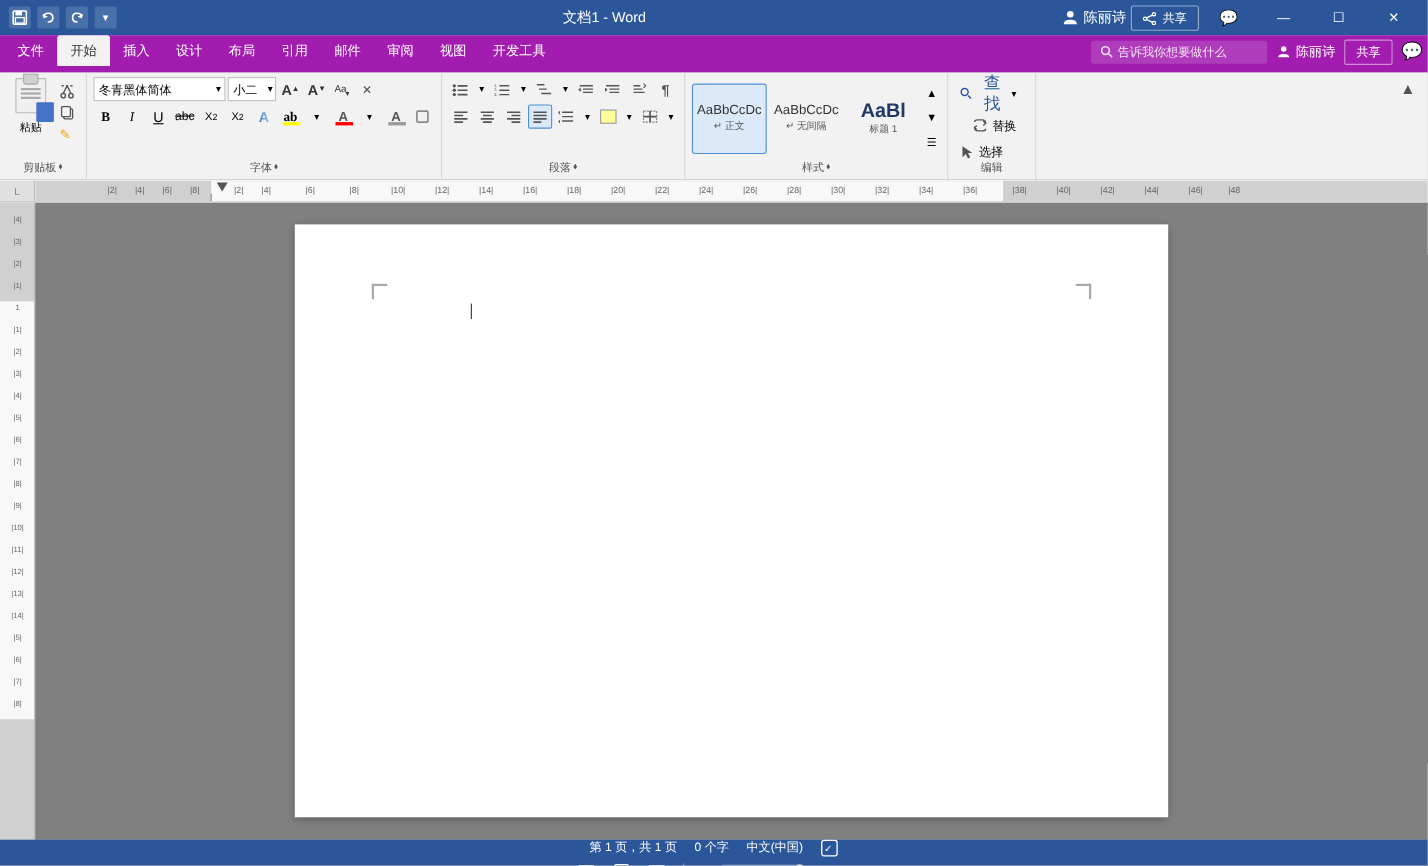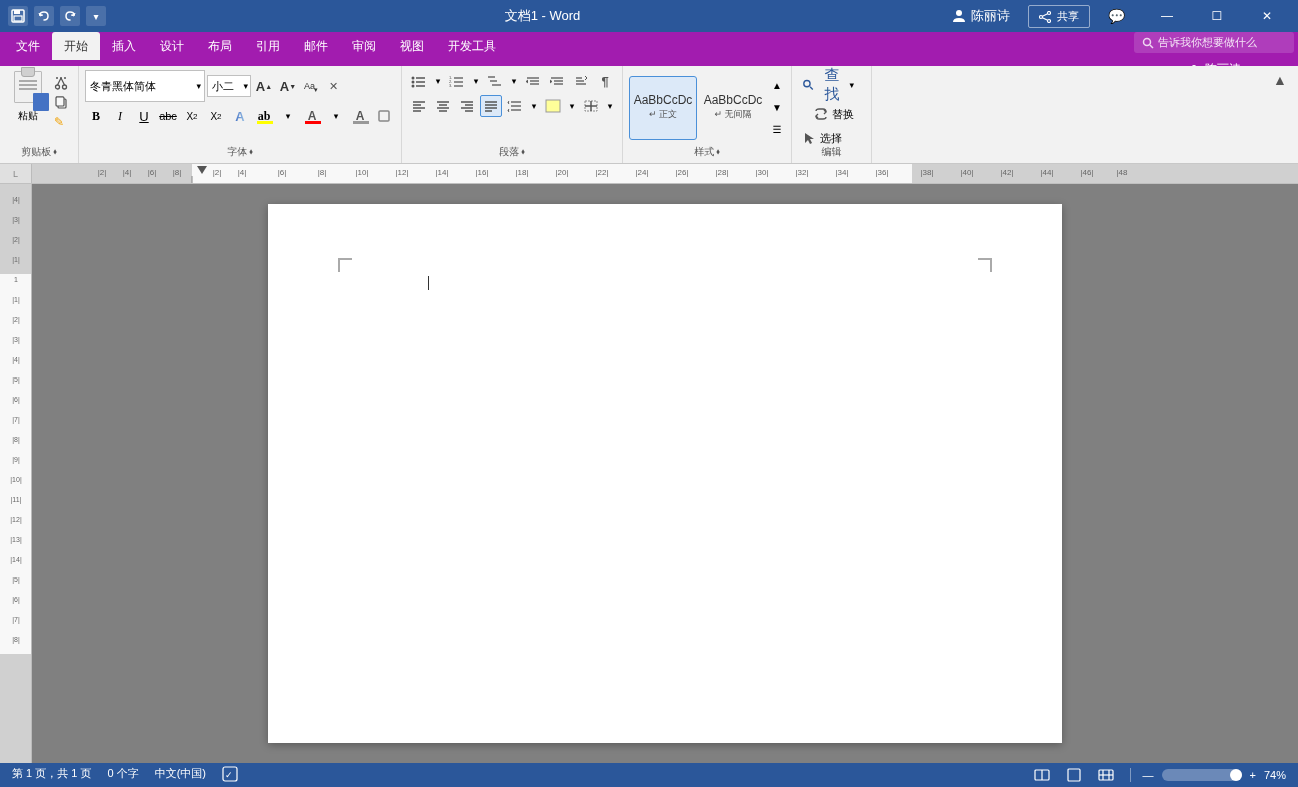--- a/index.html
+++ b/index.html
@@ -24,29 +24,29 @@
       color: white;
       font-family: Liberation Serif, serif;
     }
     .ribbon-tab {
       padding: 6px 12px; cursor: pointer; font-size: 12px; height: 28px;
       display: flex; align-items: center; border-radius: 3px 3px 0 0;
     }
     .ribbon-tab.active { background: #f2f2f2; color: #333; }
     #search-bar {
       margin-left: auto; display: flex; align-items: center; gap: 8px;
-      color: white; font-size: 12px; padding-bottom: 4px; flex-direction: column;
+      color: white; font-size: 12px; padding-bottom: 4px;
     }
     #search-input-area {
       background: rgba(255,255,255,0.15); border: none; border-radius: 3px;
       padding: 3px 8px; color: white; font-size: 12px; width: 160px;
       display: flex; align-items: center; gap: 4px; cursor: pointer;
     }
     .user-info { display: flex; align-items: center; gap: 4px; cursor: pointer; }
-    .share-btn { padding: 3px 10px; border: 1px solid rgba(255,255,255,0.5); border-radius: 2px; cursor: pointer; font-size: 11px; margin-left: 14px; }
+    .share-btn { padding: 3px 10px; border: 1px solid rgba(255,255,255,0.5); border-radius: 2px; cursor: pointer; font-size: 11px; }
 
     
     #ribbon {
       width: 100%; height: 98px; background: #f2f2f2;
       border-bottom: 1px solid #c8c8c8;
       display: flex; align-items: stretch; padding: 0;
     }
     .ribbon-group {
       display: flex; flex-direction: column; align-items: center;
       padding: 4px 6px; border-right: 1px solid #d8d8d8;
@@ -116,21 +116,21 @@
       position: absolute; width: 14px; height: 14px;
       border-color: #aaa; border-style: solid;
     }
     .page-corner-mark.tl { top: 54px; left: 70px; border-width: 2px 0 0 2px; }
     .page-corner-mark.tr { top: 54px; right: 70px; border-width: 2px 2px 0 0; }
 
     
     #statusbar {
       width: 100%; height: 24px; background: #2b579a;
       display: flex; align-items: center; justify-content: space-between;
-      padding: 0 12px; color: white; font-size: 11px;
+      padding: 0 12px; color: white; font-size: 11px; flex-direction: column;
     }
     #statusbar-left { display: flex; gap: 16px; }
     #statusbar-right { display: flex; align-items: center; gap: 8px; }
     .view-btn { width: 24px; height: 20px; display: flex; align-items: center; justify-content: center; cursor: pointer; }
     .zoom-slider { width: 80px; height: 12px; background: rgba(255,255,255,0.3); border-radius: 6px; position: relative; cursor: pointer; }
     .zoom-thumb { width: 12px; height: 12px; background: white; border-radius: 50%; position: absolute; top: 0; cursor: pointer; }
 
     
     .clipboard-icon {
       width: 28px; height: 32px; background: #f0f0f0; border: 1px solid #bbb;
@@ -314,21 +314,21 @@
       <span>剪贴板</span>
       <span class="expand-icon">⬧</span>
     </div>
   </div>
 
   <div class="ribbon-group" style="padding-bottom:18px;min-width:220px;">
     <div class="font-group-content">
       <div style="display:flex;flex-direction:column;gap:3px;">
 
         <div class="font-row">
-          <div style="display:flex;align-items:center;border:1px solid #c0c0c0;background:white;height:32px;min-width:120px;">
+          <div style="display:flex;align-items:center;border:1px solid #c0c0c0;background:white;height:22px;min-width:120px;">
             <span style="padding:0 4px;font-size:11px;">冬青黑体简体</span>
             <span style="margin-left:auto;padding-right:3px;font-size:9px;">▾</span>
           </div>
           <div style="display:flex;align-items:center;border:1px solid #c0c0c0;background:white;height:22px;width:44px;">
             <span style="padding:0 4px;font-size:11px;">小二</span>
             <span style="margin-left:auto;padding-right:2px;font-size:9px;">▾</span>
           </div>
           <div class="toolbar-btn" style="font-size:13px;font-weight:bold;color:#333;">A<sup style="font-size:7px;">▲</sup></div>
           <div class="toolbar-btn" style="font-size:13px;font-weight:bold;color:#333;">A<sub style="font-size:7px;">▼</sub></div>
           <div class="toolbar-btn case-btn">
@@ -516,20 +516,24 @@
       <div class="style-item active">
         <div class="style-preview s-normal">AaBbCcDc</div>
         <div class="style-name">↵ 正文</div>
       </div>
 
       <div class="style-item">
         <div class="style-preview s-nospace">AaBbCcDc</div>
         <div class="style-name">↵ 无间隔</div>
       </div>
 
+      <div class="style-item">
+        <div class="style-preview s-heading1" style="font-size:18px;font-weight:bold;color:#1f3864;">AaBl</div>
+        <div class="style-name">标题 1</div>
+      </div>
 
       <div class="styles-scroll">
         <div class="scroll-btn">▲</div>
         <div class="scroll-btn">▼</div>
         <div class="scroll-btn">☰</div>
       </div>
     </div>
     <div class="ribbon-group-label" style="position:absolute;bottom:2px;left:0;right:0;text-align:center;">
       <span>样式</span>
       <span class="expand-icon">⬧</span>

